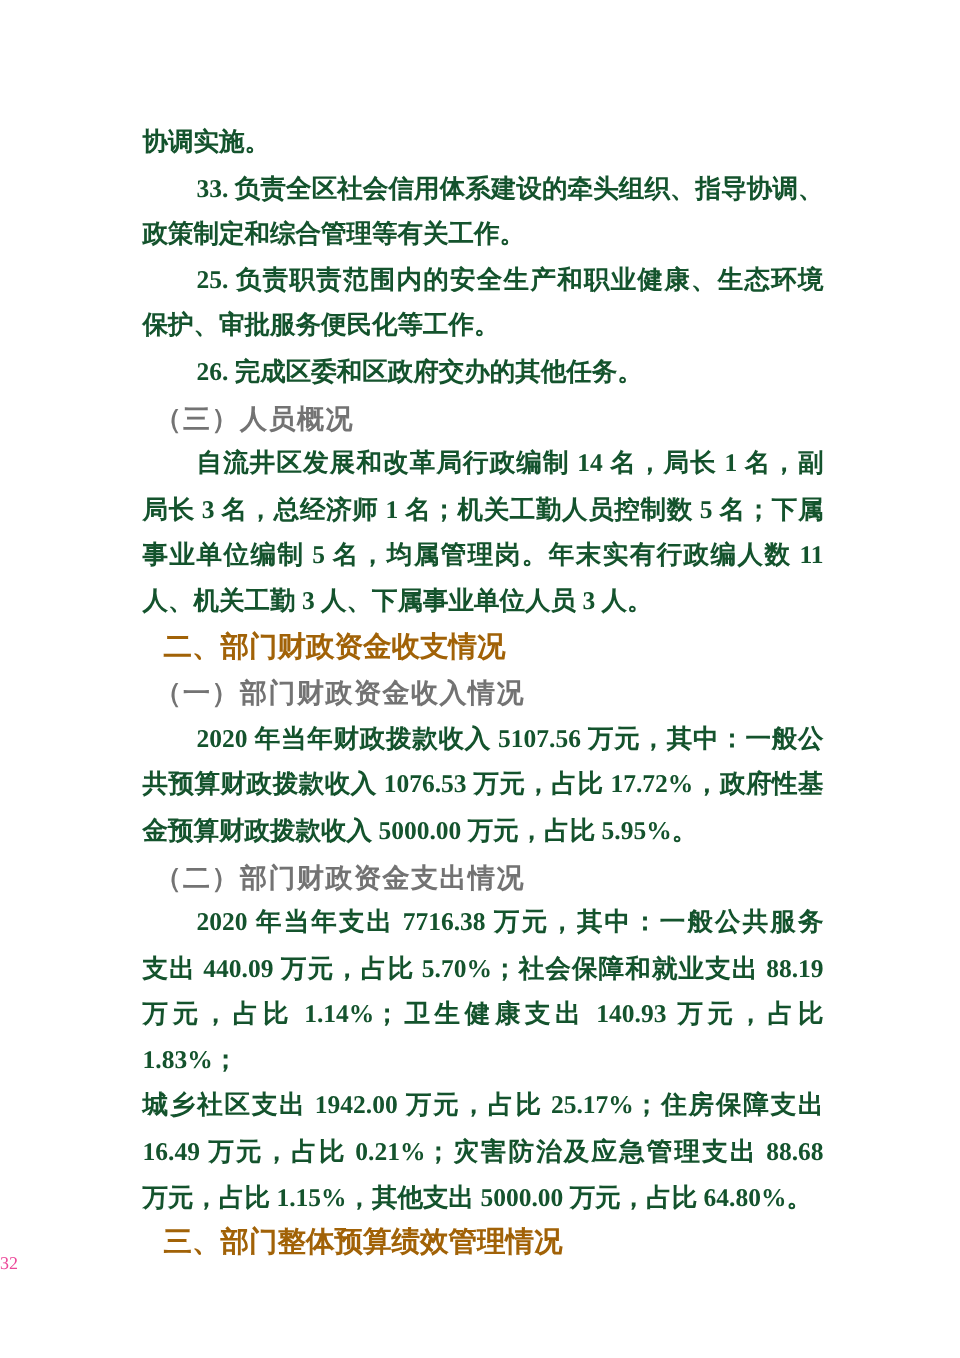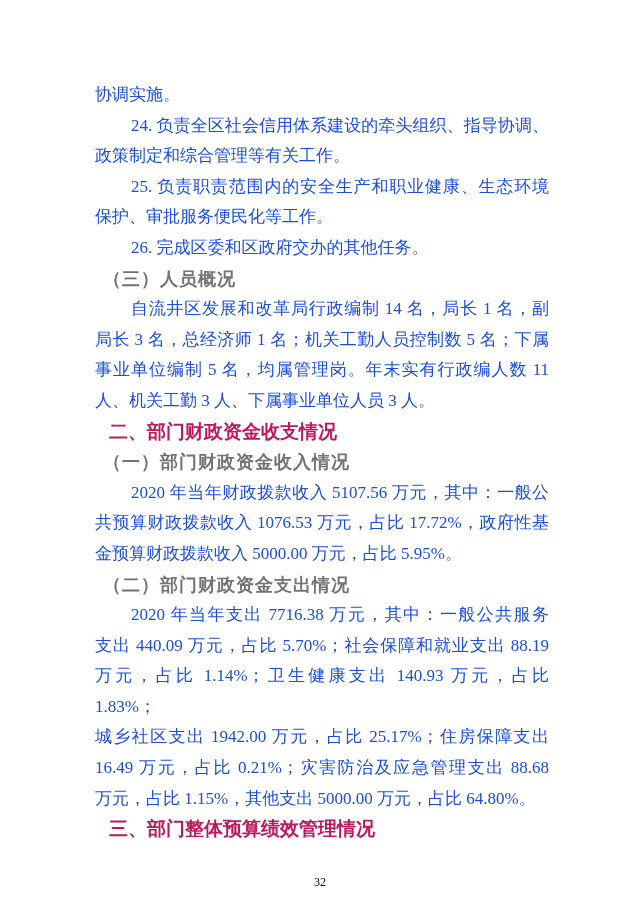--- a/index.html
+++ b/index.html
@@ -21,65 +21,63 @@
     left: 95px;
     top: 80px;
     width: 454px;
   }
   .ln {
     margin: 0;
     padding: 0;
     font-size: 17px;
     line-height: 30.6px;
     text-align: left;
-    color: #1d4ed8;
-    font-weight: normal;
+    color: #14532d;
+    font-weight: bold;
   }
   
   .jf {
     text-align: justify;
     text-align-last: justify;
   }
   
   .ind { text-indent: 36px; }
   
   .hei {
     font-family: "Liberation Sans", "DejaVu Sans", sans-serif;
     font-weight: bold;
-    color: #be185d;
+    color: #a16207;
     font-size: 19px;
     text-indent: 14px;
   }
   
   .kai {
     font-weight: bold;
     color: #737373;
     font-size: 18px;
     letter-spacing: 1px;
     text-indent: 8px;
   }
   .page-num {
     position: absolute;
     left: 0;
     right: 0;
     top: 835px;
-    text-align: center;
     font-size: 12px;
-    color: #000000;
+    color: #ec4899;
     font-family: "Liberation Serif", "DejaVu Serif", serif;
-    margin-top: 40px;
   }
 </style>
 </head>
 <body>
 
 <div class="page">
   <div class="text-block">
     <p class="ln">协调实施。</p>
-    <p class="ln ind jf">24. 负责全区社会信用体系建设的牵头组织、指导协调、</p>
+    <p class="ln ind jf">33. 负责全区社会信用体系建设的牵头组织、指导协调、</p>
     <p class="ln">政策制定和综合管理等有关工作。</p>
     <p class="ln ind jf">25. 负责职责范围内的安全生产和职业健康、生态环境</p>
     <p class="ln">保护、审批服务便民化等工作。</p>
     <p class="ln ind">26. 完成区委和区政府交办的其他任务。</p>
     <p class="ln kai">（三）人员概况</p>
     <p class="ln ind jf">自流井区发展和改革局行政编制 14 名，局长 1 名，副</p>
     <p class="ln jf">局长 3 名，总经济师 1 名；机关工勤人员控制数 5 名；下属</p>
     <p class="ln jf">事业单位编制 5 名，均属管理岗。年末实有行政编人数 11</p>
     <p class="ln">人、机关工勤 3 人、下属事业单位人员 3 人。</p>
     <p class="ln hei">二、部门财政资金收支情况</p>

